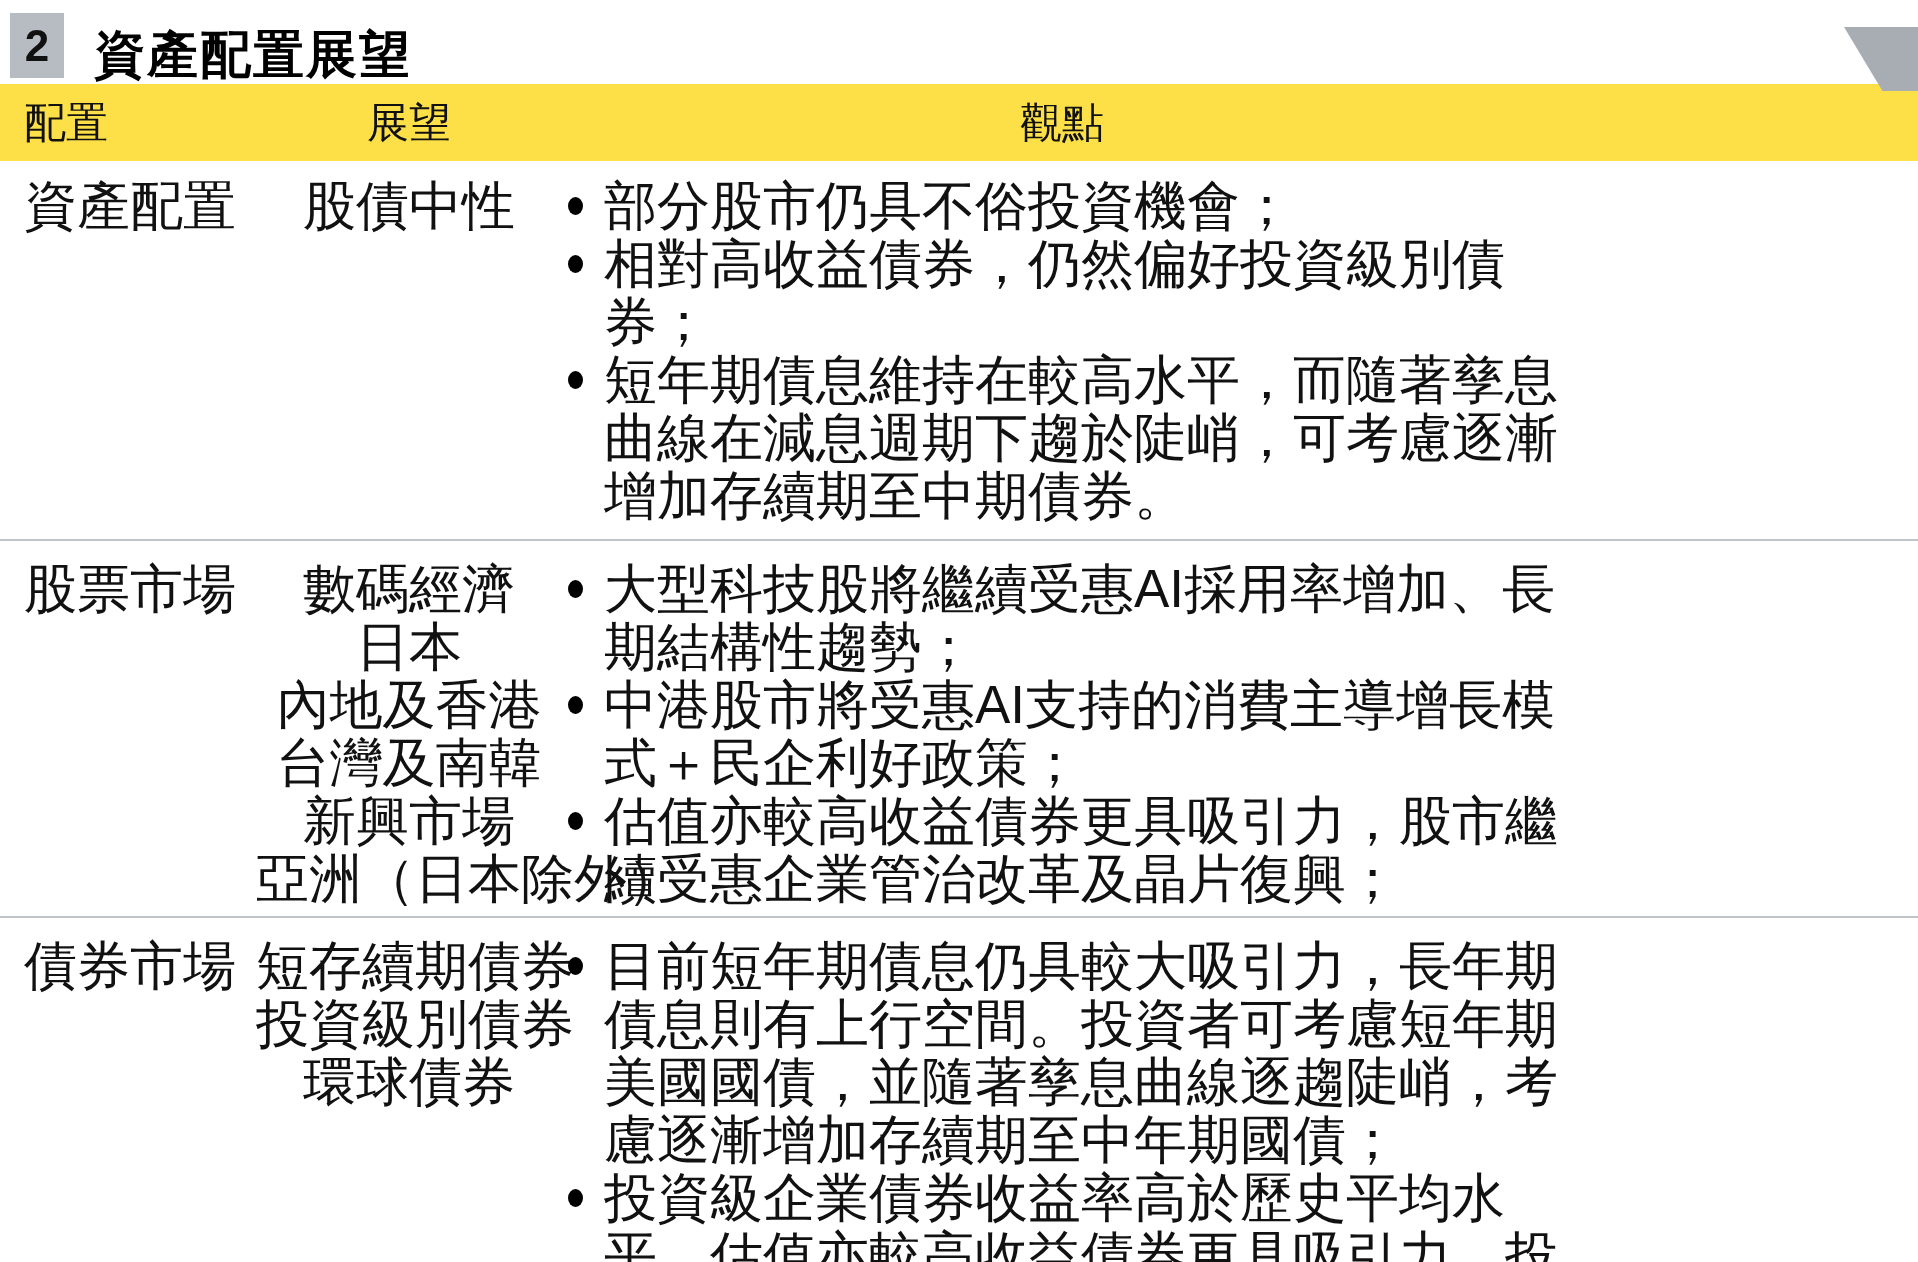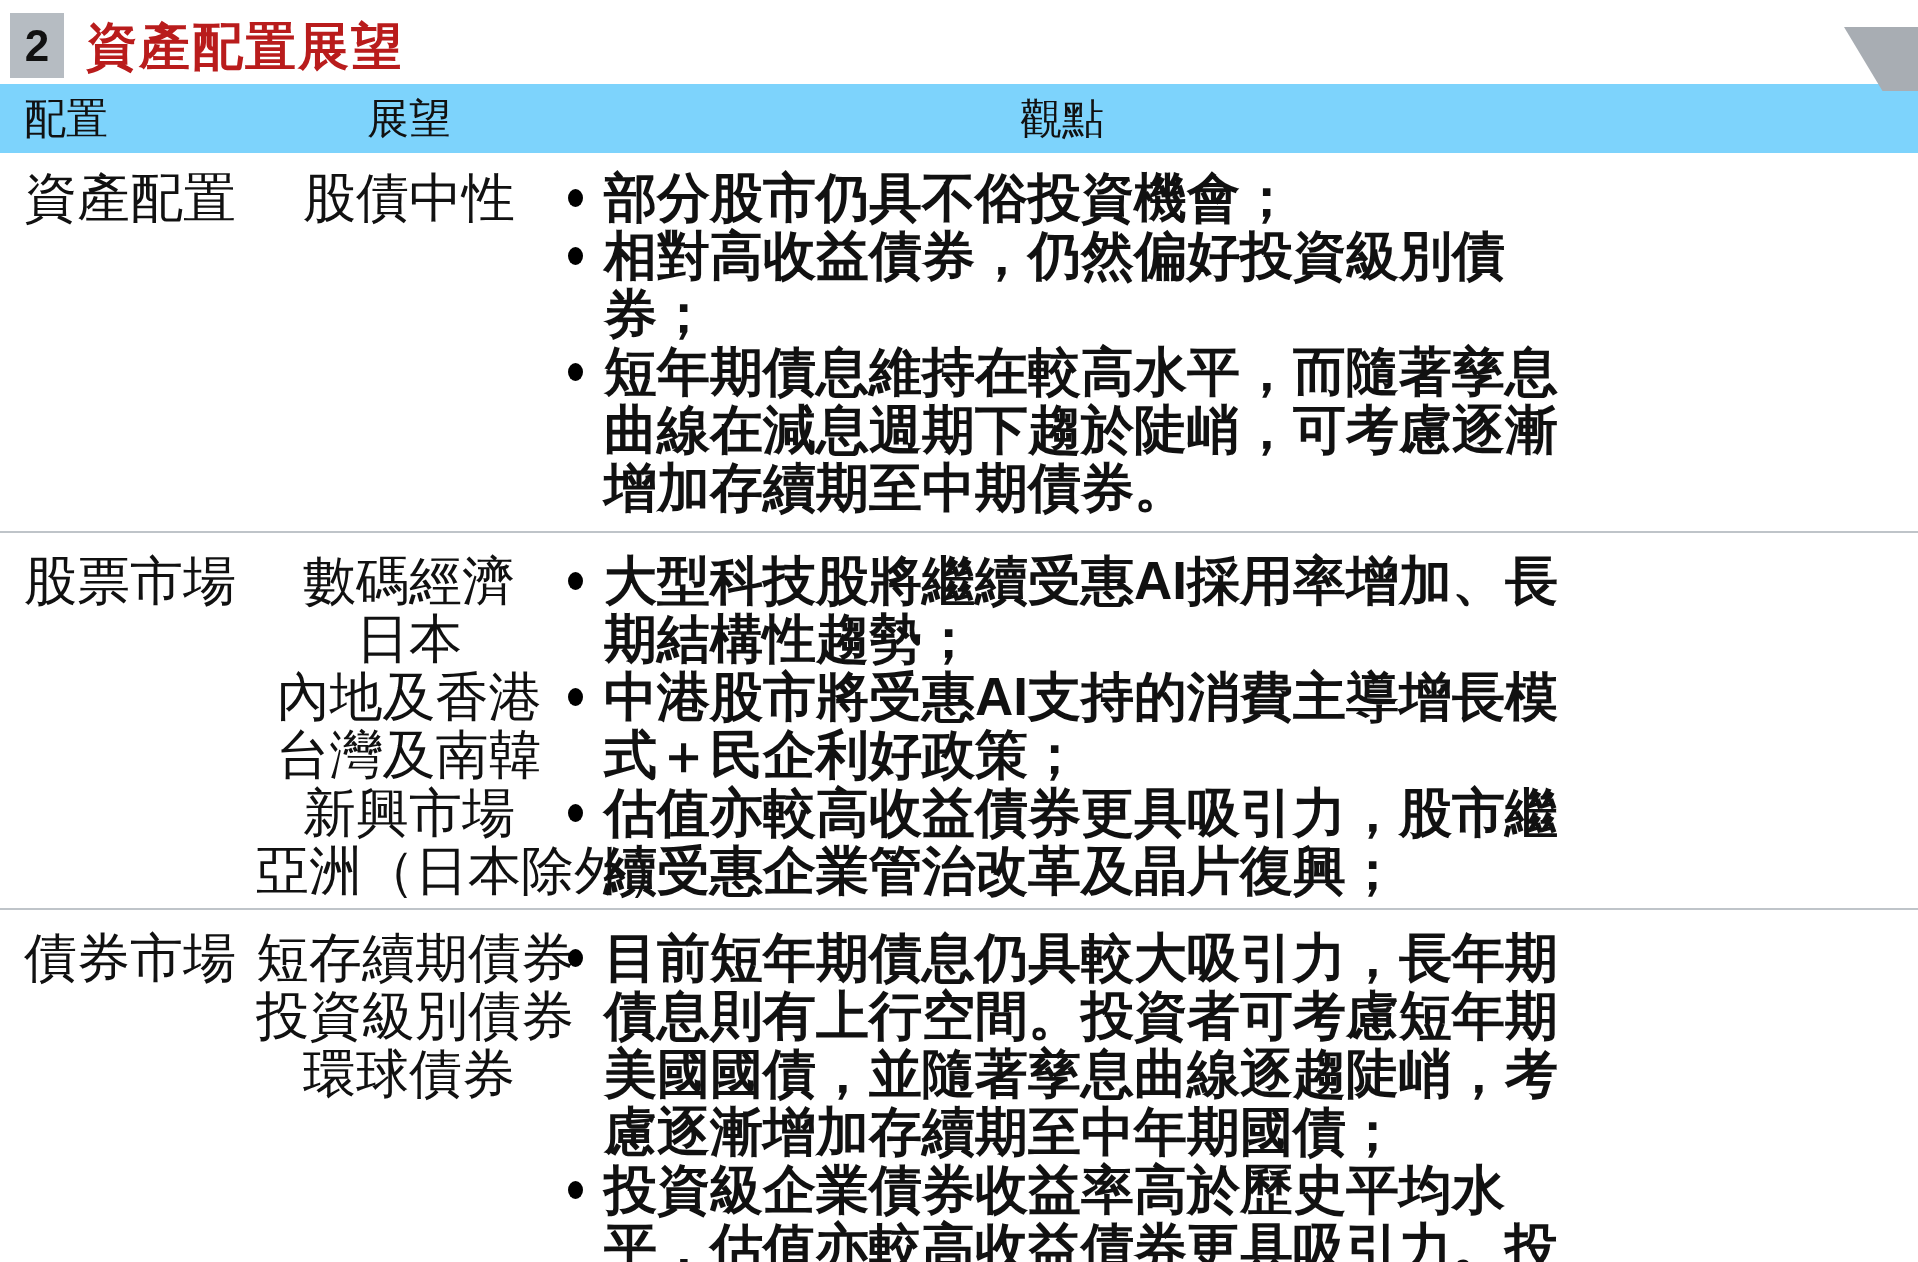--- a/index.html
+++ b/index.html
@@ -23,47 +23,47 @@
     position: absolute;
     left: 10px; top: 13px;
     width: 54px; height: 65px;
     background: #b6bcc2;
     display: flex; align-items: center; justify-content: center;
     font-size: 44px; font-weight: 700; color: #111;
   }
   .page-title {
     position: absolute;
     left: 82px; top: 8px;
-    margin: 4px;
+    margin: 12px;
     font-size: 51px;
     font-weight: 700;
     letter-spacing: 2px;
     line-height: 70px;
-    color: #b91c1c;
+    color: #000000;
   }
   .corner-flag {
     position: absolute;
     right: 0; top: 27px;
     width: 74px; height: 64px;
     background: #a8adb3;
     clip-path: polygon(0 0, 100% 0, 100% 100%, 52% 100%);
   }
 
   
   .grid {
     display: grid;
     grid-template-columns: 232px 306px auto;
     padding-left: 24px;
   }
   .c2 { text-align: center; }
 
   
   .band {
-    height: 69px;
-    background: #7dd3fc;
+    height: 77px;
+    background: #fde047;
     align-items: center;
     font-size: 42px;
     line-height: 69px;
   }
   .band .c3 { width: 1000px; text-align: center; }
 
   
   .row {
     font-size: 53px;
     line-height: 58px;
@@ -74,21 +74,20 @@
     border-top: 2px solid #bfc4c9;
     padding-top: 19px;
     padding-bottom: 8px;
   }
   .outlook-item { white-space: nowrap; }
   ul.points {
     margin: 0;
     padding: 0;
     list-style: none;
     width: 1000px;
-    font-weight: bold;
   }
   ul.points li {
     position: relative;
     padding-left: 42px;
   }
   ul.points li::before {
     content: "";
     position: absolute;
     left: 6px; top: 20px;
     width: 15px; height: 18px;

